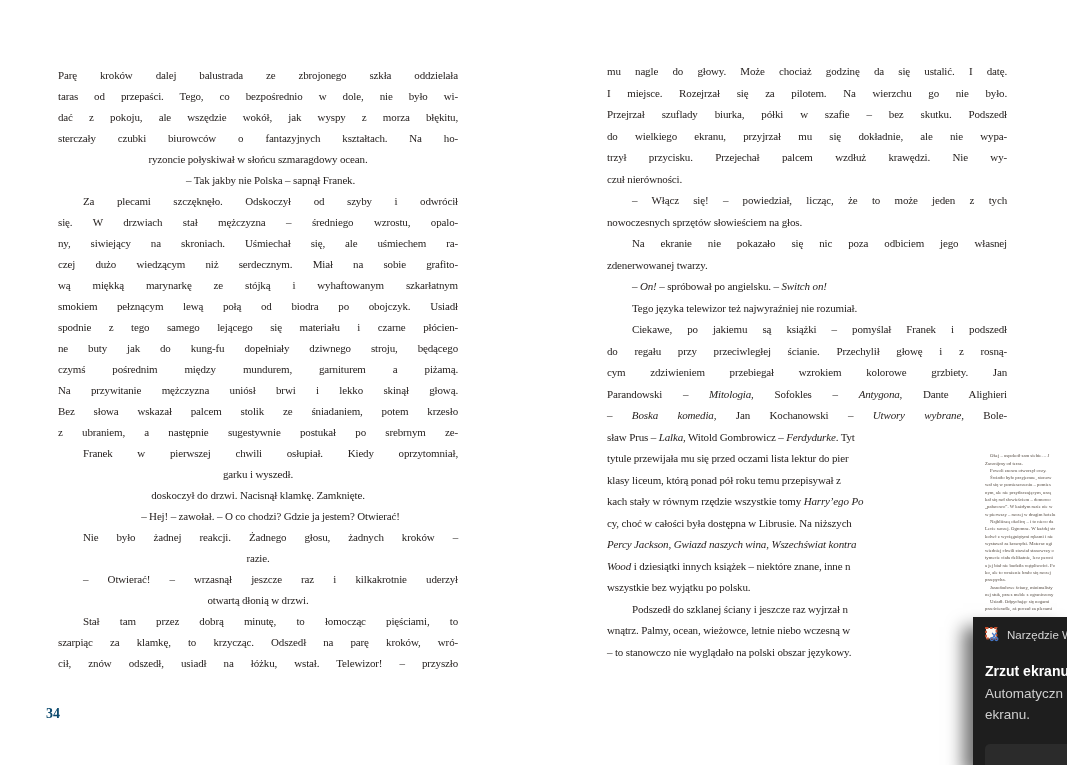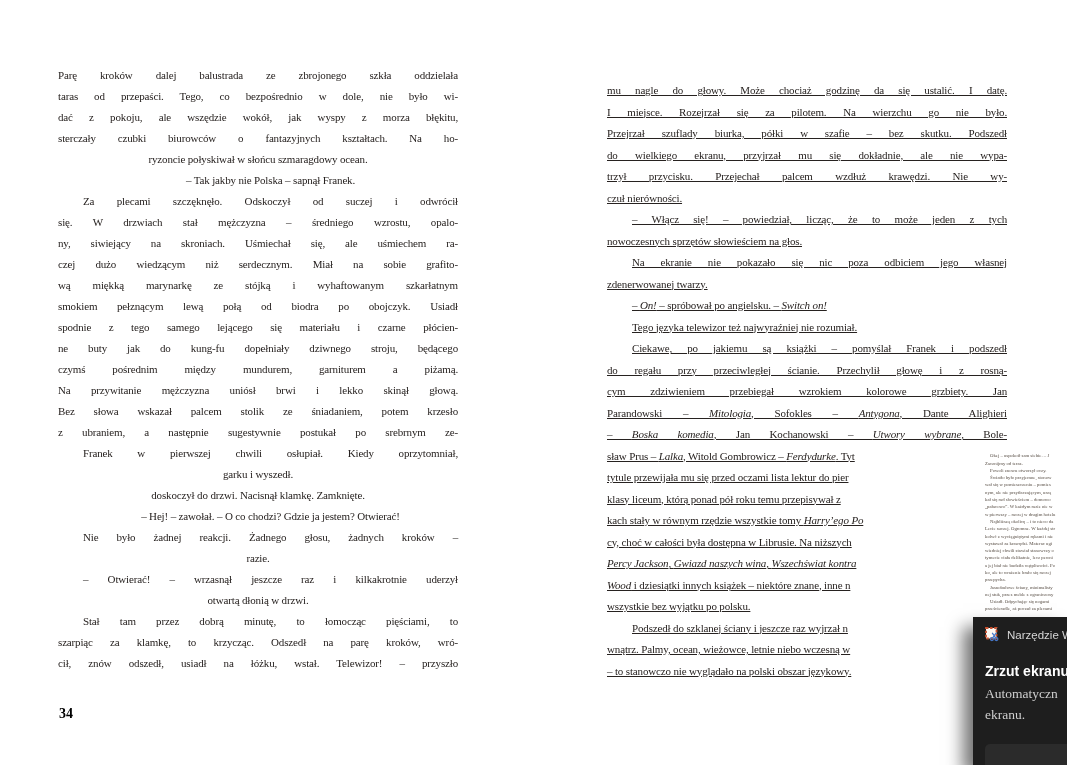--- a/index.html
+++ b/index.html
@@ -1,26 +1,26 @@
 <!DOCTYPE html>
 <html><head>
 <meta charset="utf-8">
 <style>
   html,body{margin:0;padding:0;background:#ffffff;}
   #canvas{position:relative;width:1067px;height:765px;background:#ffffff;overflow:hidden;
           font-family:"Liberation Serif", serif;}
   .col{position:absolute;color:#272220;font-size:11px;letter-spacing:-0.15px;}
   #left-col{left:58px;top:65px;width:400px;}
-  #right-col{left:607px;top:80px;width:400px;text-decoration:underline;}
+  #right-col{left:607px;top:61px;width:400px;}
   #left-col .bl{height:21px;line-height:21px;text-align:center;}
   #right-col .bl{height:21.5px;line-height:21.5px;}
   .bl{white-space:nowrap;overflow:visible;}
   .bl.j{white-space:normal;text-align:justify;text-align-last:justify;}
   .bl.ind{text-indent:25px;}
-  #page-num{position:absolute;left:59px;top:706px;font-size:14px;font-weight:bold;color:#000000;}
+  #page-num{position:absolute;left:46px;top:706px;font-size:14px;font-weight:bold;color:#0c4a6e;}
 
   
   #preview-win{position:absolute;left:968px;top:440px;width:99px;height:325px;background:#ffffff;overflow:hidden;}
   #preview-lines{margin:12px 0 0 17px;width:260px;transform:scale(0.5);transform-origin:0 0;
                  font-size:9.5px;color:#564c43;}
   #preview-lines .bl{height:14.6px;line-height:14.6px;}
   #preview-lines .bl.ind{text-indent:10px;}
 
   
   #toast{position:absolute;left:973px;top:617px;width:94px;height:148px;overflow:hidden;
@@ -37,21 +37,21 @@
 
 <div id="canvas">
 
   <div class="col" id="left-col">
       <div class="bl j"><span>Parę kroków dalej balustrada ze zbrojonego szkła oddzielała</span></div>
       <div class="bl j"><span>taras od przepaści. Tego, co bezpośrednio w dole, nie było wi-</span></div>
       <div class="bl j"><span>dać z pokoju, ale wszędzie wokół, jak wyspy z morza błękitu,</span></div>
       <div class="bl j"><span>sterczały czubki biurowców o fantazyjnych kształtach. Na ho-</span></div>
       <div class="bl"><span>ryzoncie połyskiwał w słońcu szmaragdowy ocean.</span></div>
       <div class="bl ind"><span>– Tak jakby nie Polska – sapnął Franek.</span></div>
-      <div class="bl j ind"><span>Za plecami szczęknęło. Odskoczył od suczej i odwrócił</span></div>
+      <div class="bl j ind"><span>Za plecami szczęknęło. Odskoczył od szyby i odwrócił</span></div>
       <div class="bl j"><span>się. W drzwiach stał mężczyzna – średniego wzrostu, opalo-</span></div>
       <div class="bl j"><span>ny, siwiejący na skroniach. Uśmiechał się, ale uśmiechem ra-</span></div>
       <div class="bl j"><span>czej dużo wiedzącym niż serdecznym. Miał na sobie grafito-</span></div>
       <div class="bl j"><span>wą miękką marynarkę ze stójką i wyhaftowanym szkarłatnym</span></div>
       <div class="bl j"><span>smokiem pełznącym lewą połą od biodra po obojczyk. Usiadł</span></div>
       <div class="bl j"><span>spodnie z tego samego lejącego się materiału i czarne płócien-</span></div>
       <div class="bl j"><span>ne buty jak do kung-fu dopełniały dziwnego stroju, będącego</span></div>
       <div class="bl j"><span>czymś pośrednim między mundurem, garniturem a piżamą.</span></div>
       <div class="bl j"><span>Na przywitanie mężczyzna uniósł brwi i lekko skinął głową.</span></div>
       <div class="bl j"><span>Bez słowa wskazał palcem stolik ze śniadaniem, potem krzesło</span></div>
@@ -136,20 +136,20 @@
           <g stroke="#4679cc" stroke-width="1.2" fill="none">
             <path d="M7.5 11.2 L11.2 5.8 M10.8 11.2 L7.2 5.8"></path>
             <circle cx="6.9" cy="12.1" r="1.5"></circle>
             <circle cx="11.4" cy="12.1" r="1.5"></circle>
           </g>
         </svg>
       </span>
       <span class="toast-app" style="color: rgb(214, 214, 214);">Narzędzie W</span>
     </div>
     <div class="toast-title" style="color: rgb(255, 255, 255);">Zrzut ekranu</div>
-    <div class="toast-body" style="color: rgb(207, 207, 207); font-family: Liberation Serif, serif;">
+    <div class="toast-body" style="color: rgb(207, 207, 207);">
       <div>Automatyczn</div>
       <div>ekranu.</div>
     </div>
     <button class="toast-btn" style="background: rgb(43, 43, 43);"></button>
   </div>
 
 </div>
 
 </body></html>

